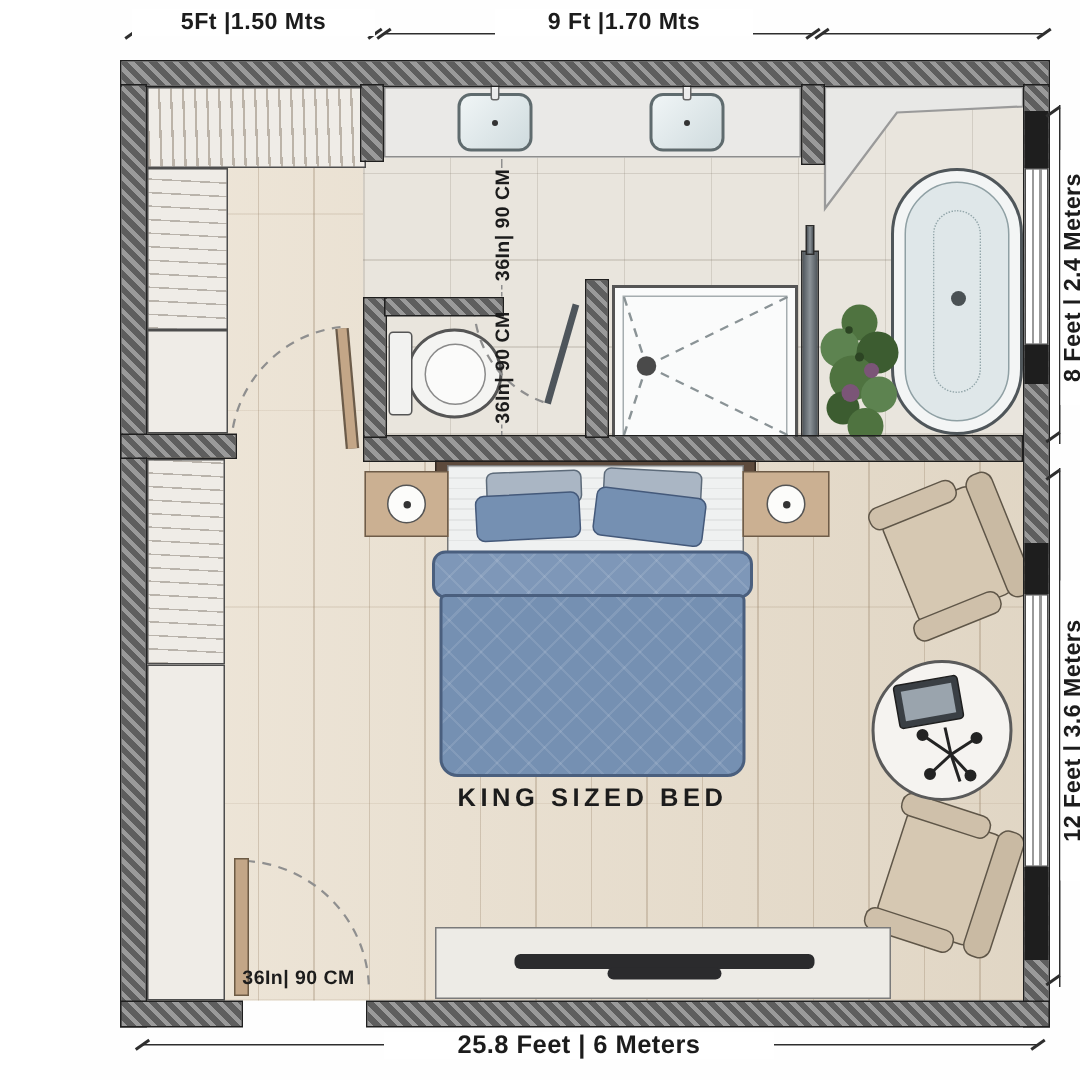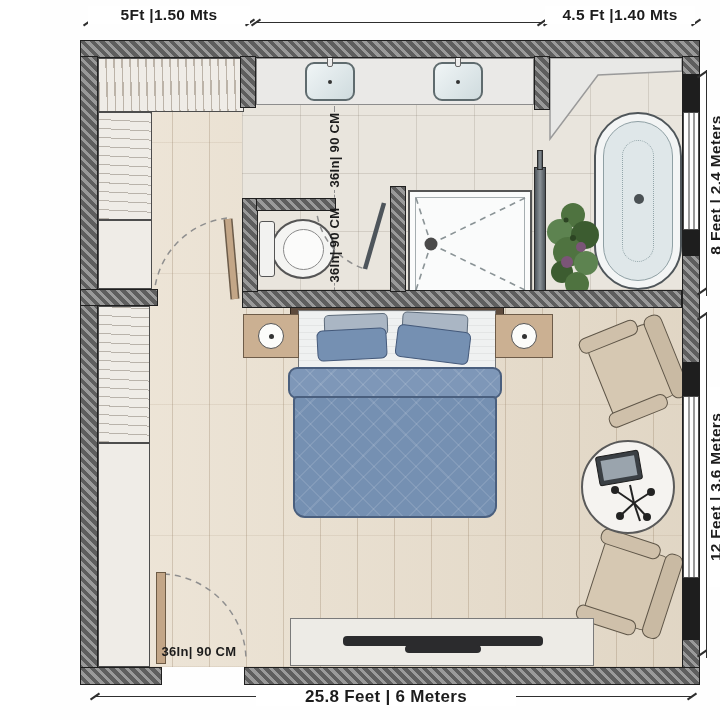--- a/index.html
+++ b/index.html
@@ -236,23 +236,24 @@
   </svg>
 
   <div class="abs dim-line-h" style="left:48px;top:22px;width:162px;"></div>
   <div class="abs dim-line-h" style="left:216px;top:22px;width:286px;"></div>
   <div class="abs dim-line-h" style="left:508px;top:22px;width:148px;"></div>
   <div class="abs dim-line-v" style="left:666px;top:70px;height:226px;"></div>
   <div class="abs dim-line-v" style="left:666px;top:312px;height:346px;"></div>
   <div class="abs dim-line-h" style="left:55px;top:696px;width:597px;"></div>
 
   <div class="abs dim-label" style="left:48px;top:6px;width:162px;">5Ft |1.50 Mts</div>
-  <div class="abs dim-label" style="left:505px;top:6px;width:150px;">4.5 Ft |1.40 Mts</div>
+  <div class="abs dim-label" style="left:290px;top:6px;width:172px;">9 Ft |1.70 Mts</div>
   <div class="abs dim-label rot" style="left:591px;top:176px;width:170px;">8 Feet | 2.4 Meters</div>
   <div class="abs dim-label rot" style="left:576px;top:478px;width:200px;">12 Feet | 3.6 Meters</div>
   <div class="abs dim-label" style="left:216px;top:688px;width:260px;font-size:17px;">25.8 Feet | 6 Meters</div>
 
   <div class="abs dim-label floor rot" style="left:255px;top:142px;width:80px;">36In| 90 CM</div>
   <div class="abs dim-label floor rot" style="left:255px;top:237px;width:80px;">36In| 90 CM</div>
   <div class="abs dim-label floor" style="left:118px;top:644px;width:82px;">36In| 90 CM</div>
 
+  <div class="abs bed-label" style="left:250px;top:522px;width:210px;">KING SIZED BED</div>
 
 </div>
 
 </body></html>

